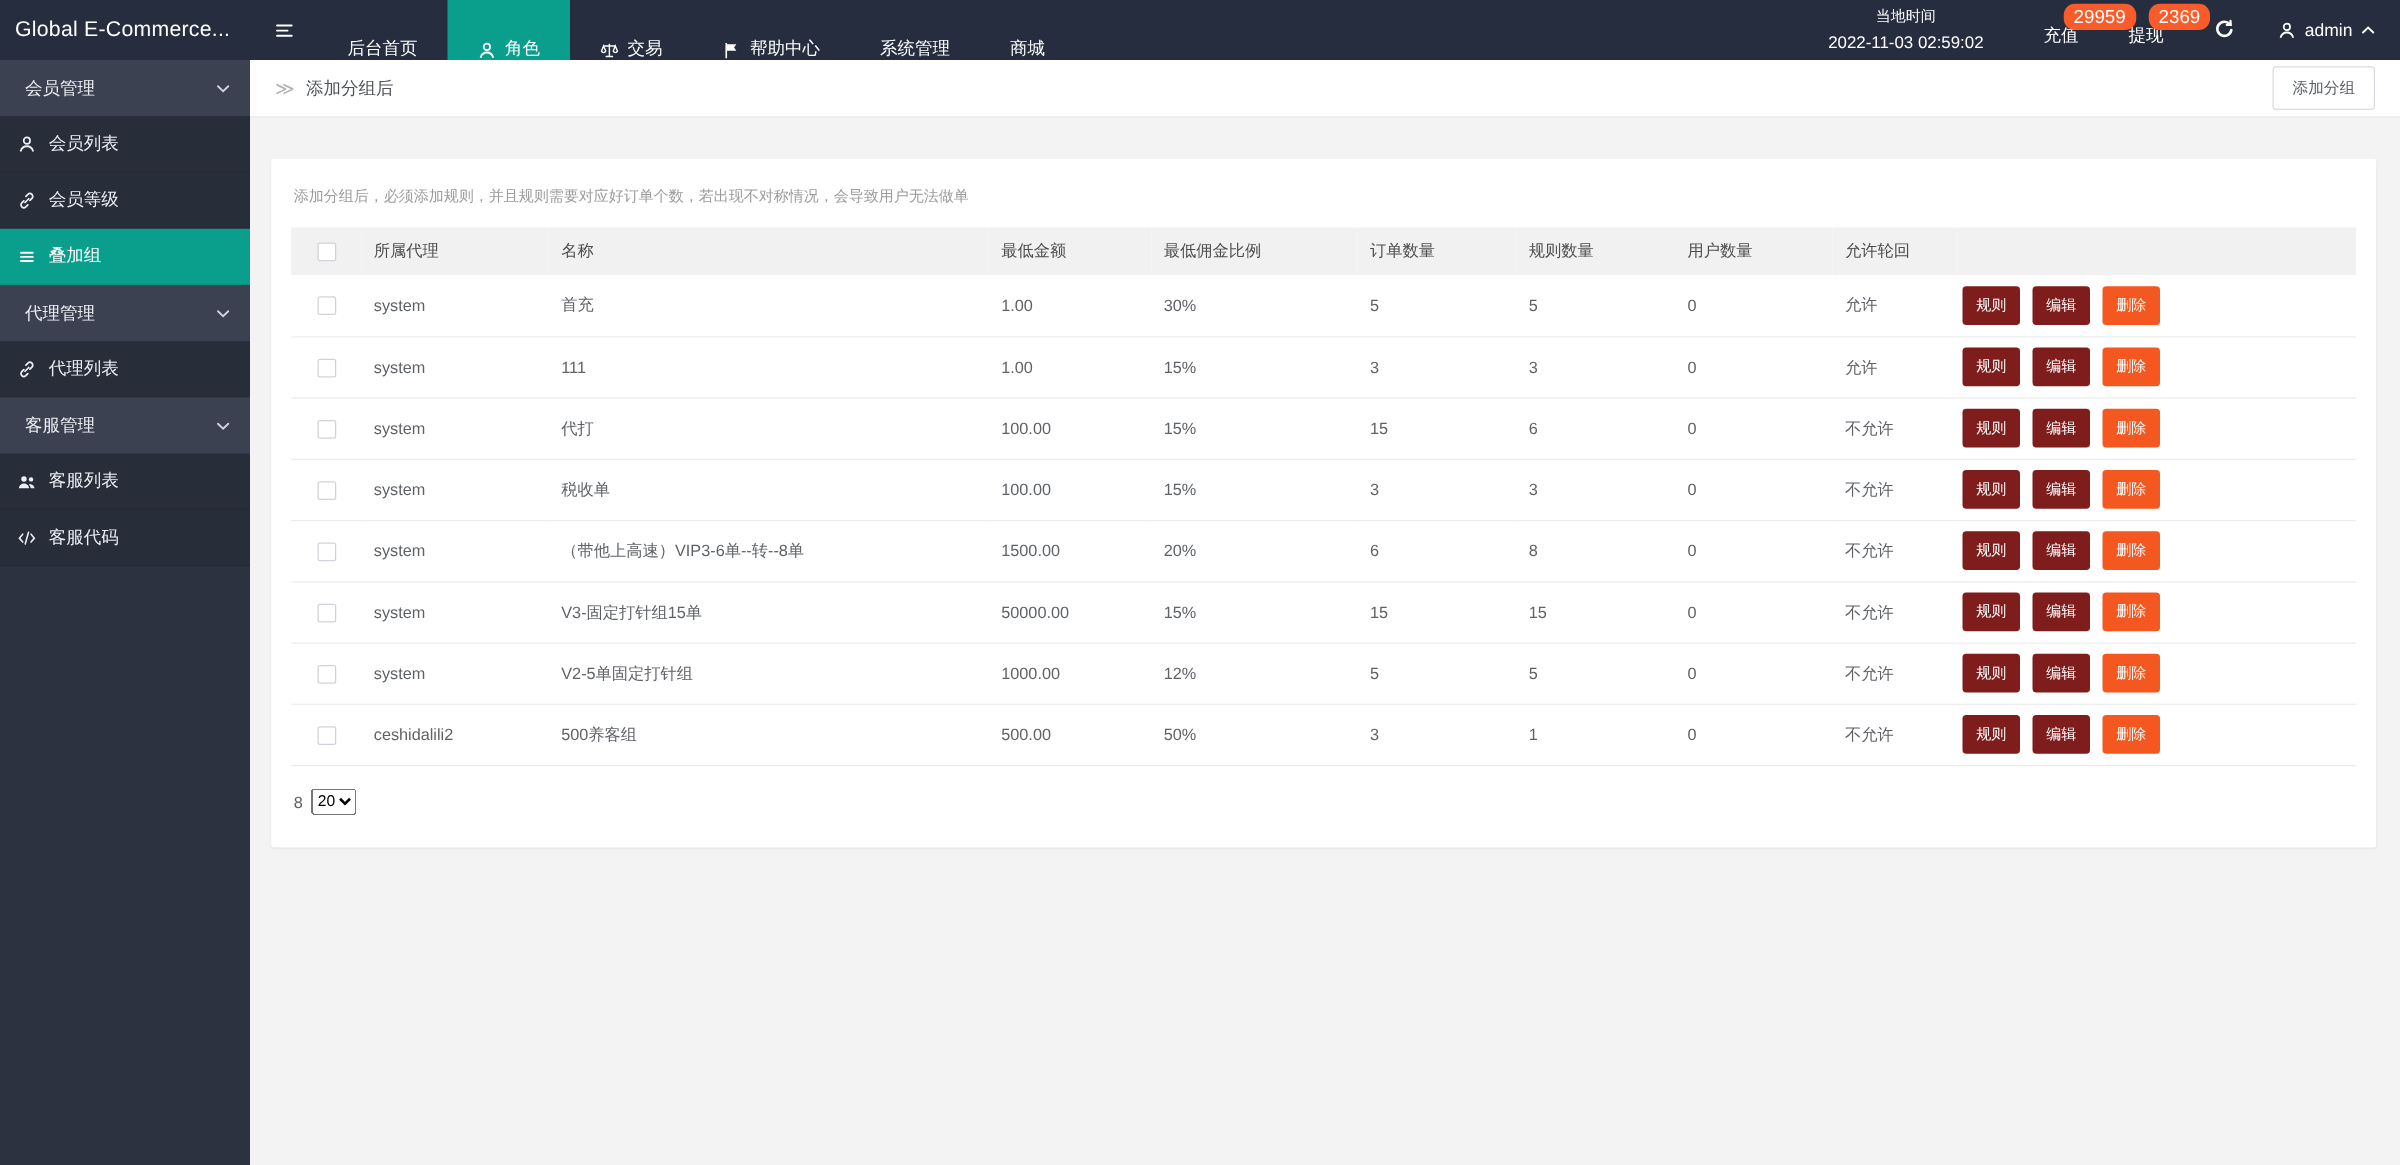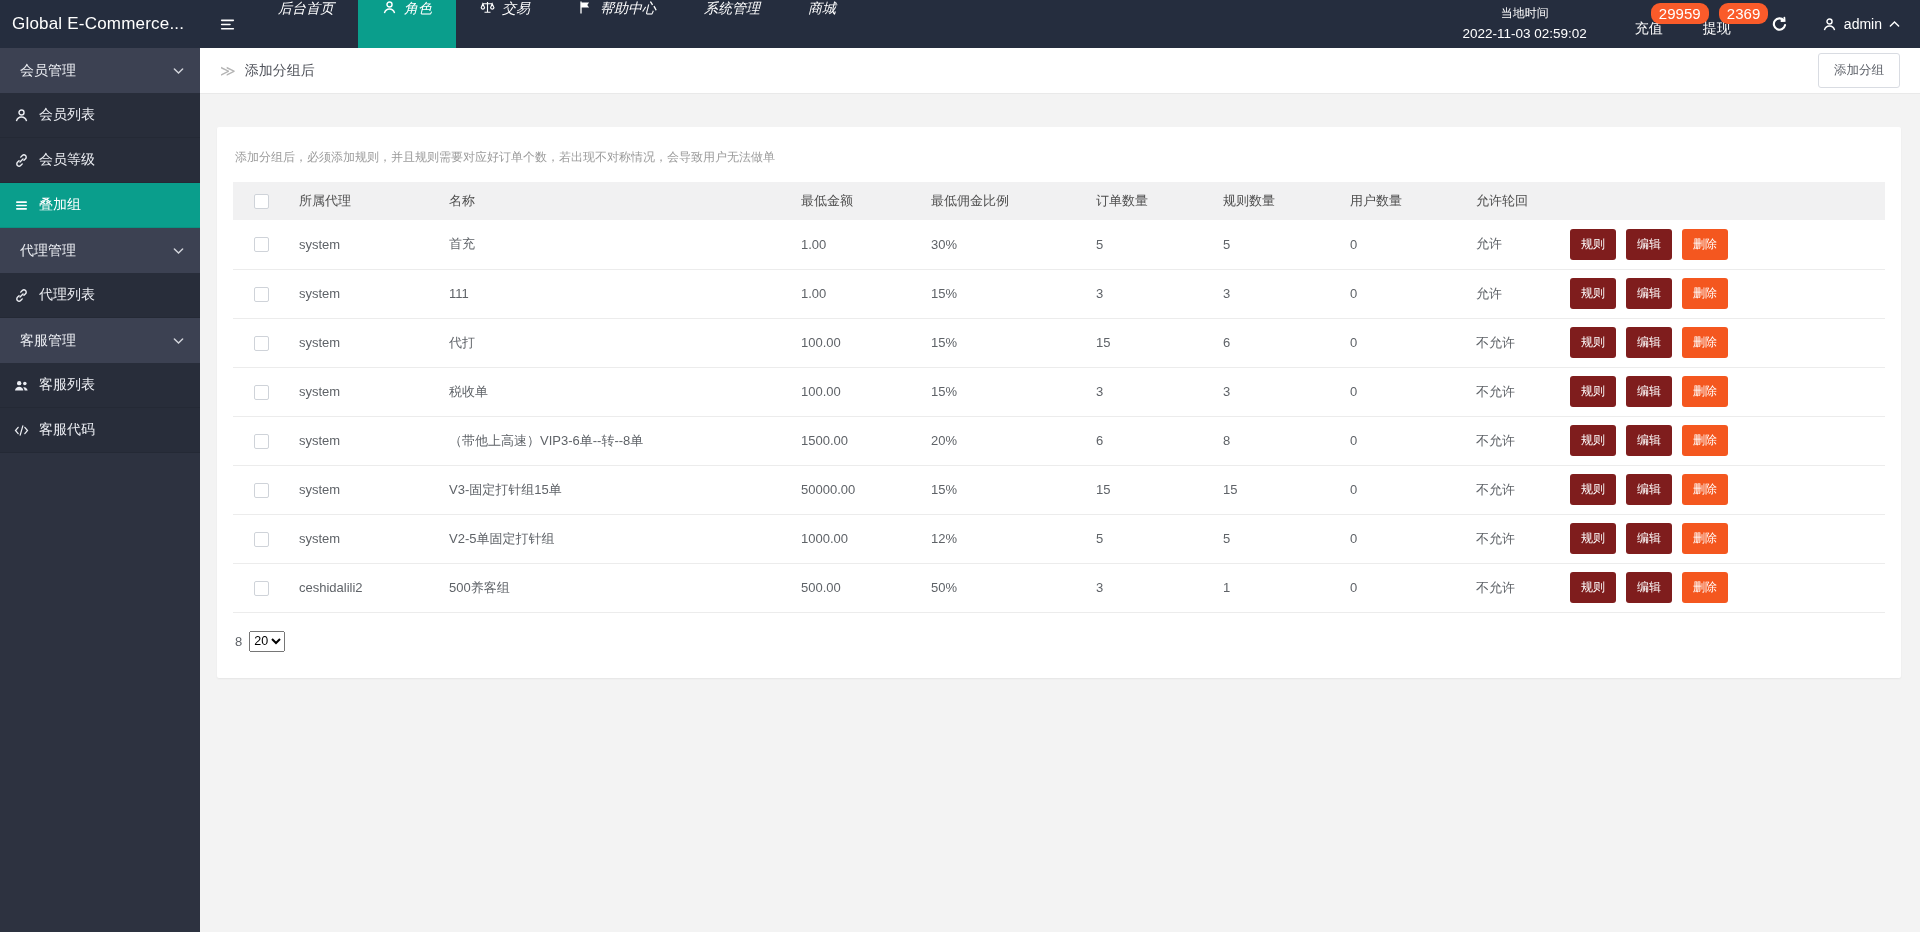--- a/index.html
+++ b/index.html
@@ -5,21 +5,21 @@
   * { margin:0; padding:0; box-sizing:border-box; }
   html,body { width:1920px; height:932px; overflow:hidden; }
   body { font-family:"Liberation Sans","DejaVu Sans",sans-serif; background:#f3f3f3; }
   .app { width:100%; height:100%; display:flex; flex-direction:column; }
 
   
   .topbar { height:48px; background:#252d3e; color:#fff; display:flex; align-items:stretch; flex-shrink:0; }
   .logo { width:200px; display:flex; align-items:center; padding-left:12px; font-size:17px; font-weight:500; letter-spacing:.2px; white-space:nowrap; overflow:hidden; }
   .hamburger { width:54px; display:flex; align-items:center; justify-content:center; cursor:pointer; }
   .top-nav { display:flex; align-items:stretch; }
-  .nav-item { display:flex; align-items:flex-start; gap:7px; padding:0 24px; font-size:14px; cursor:pointer;font-style:italic; }
+  .nav-item { display:flex; align-items:flex-end; gap:7px; padding:0 24px; font-size:14px; cursor:pointer; }
   .nav-item.active { background:#0a9e8c; }
   .icon { display:inline-flex; align-items:center; justify-content:center; }
   .icon svg { width:15px; height:15px; display:block; }
   .topbar-right { margin-left:auto; display:flex; align-items:center; padding-right:20px; }
   .time-block { text-align:center; font-size:12px; line-height:1.6; margin-right:48px; }
   .time-block .time-value { font-size:13.5px; }
   .tb-money { position:relative; font-size:14px; margin-right:40px; margin-top:10px; cursor:pointer; }
   .tb-badge { position:absolute; top:-17px; left:16px; background:#fa5b2a; color:#fff; font-size:15px; line-height:1; padding:3px 8px; border-radius:9px; white-space:nowrap; }
   .tb-refresh { margin-right:34px; margin-top:4px; cursor:pointer; }
   .tb-refresh svg { width:17px; height:17px; }

